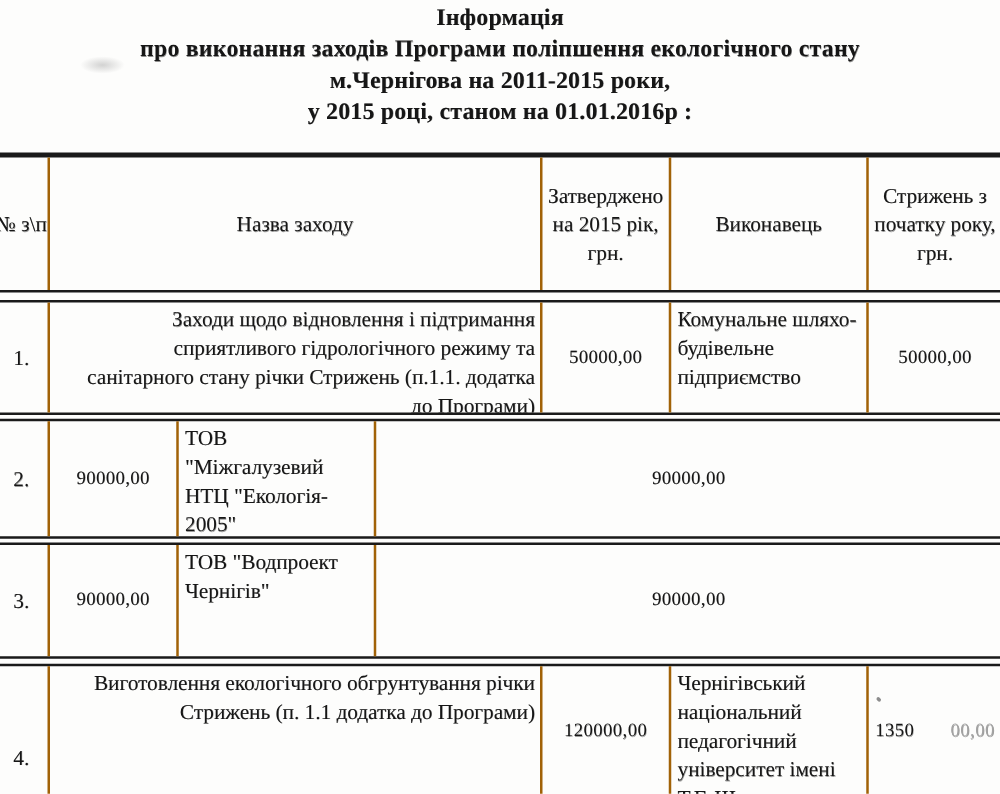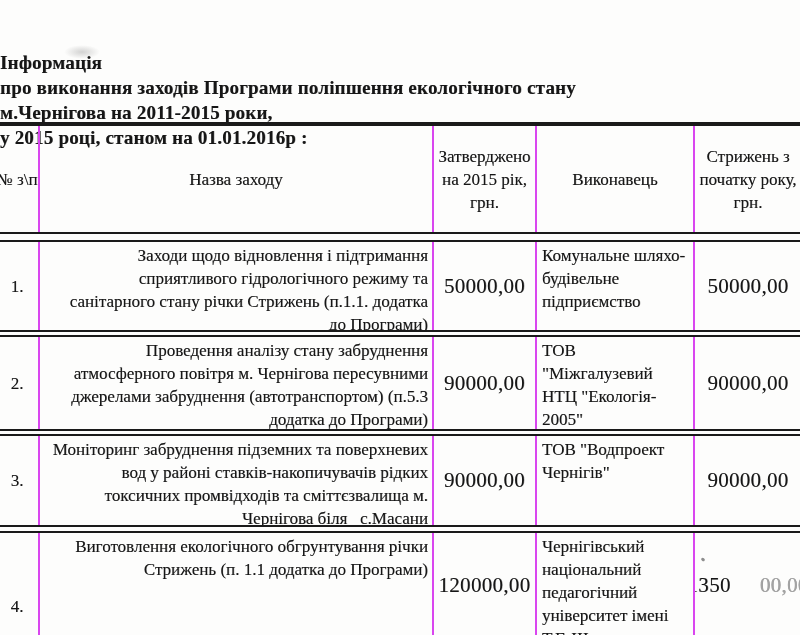--- a/index.html
+++ b/index.html
@@ -13,28 +13,27 @@
     overflow: hidden;
     background: #fdfdfc;
     font-family: "Liberation Serif", "DejaVu Serif", serif;
     color: #161616;
   }
   .page-title {
     position: absolute;
     top: 2px;
     left: 0;
     width: 800px;
-    text-align: left;
+    text-align: center;
     font-weight: bold;
     font-size: 19px;
     line-height: 25px;
     white-space: pre-line;
     letter-spacing: 0.2px;
     text-shadow: 0.4px 0.3px 0 rgba(10,10,10,0.45);
-    margin-top: 48px;
   }
   .tbl {
     position: absolute;
     top: 122px;
     left: -30px;
     width: 833px;
     font-size: 17px;
     line-height: 23px;
     text-shadow: 0.4px 0.3px 0 rgba(10,10,10,0.4);
   }
@@ -48,33 +47,33 @@
     border-top-width: 4px;
     margin-bottom: 6px;
     text-align: center;
   }
   .box.r1 { height: 92px; margin-bottom: 3px; }
   .box.r2 { height: 96px; margin-bottom: 3px; }
   .box.r3 { height: 93px; margin-bottom: 4px; }
   .box.r4 { height: 150px; }
   .cell {
     box-sizing: border-box;
-    border-right: 2px solid #d946ef;
+    border-right: 2px solid #a16207;
     overflow: hidden;
   }
   .c1 { width: 68px; display: flex; align-items: center; justify-content: center; padding-left: 24px; }
   .c2 { width: 394px; text-align: right; }
   .c3 { width: 103px; }
   .c4 { width: 158px; }
   .c5 { flex: 1; border-right: none; }
   .cc { display: flex; align-items: center; justify-content: center; }
   .ml { white-space: pre-line; }
   .name-cell { padding: 2px 4px 0 5px; }
   .exec-cell { padding: 2px 0 0 5px; }
-  .amt { font-size: 21px; letter-spacing: 0.3px; }
+  .amt { font-size: 15px; letter-spacing: 0.3px; }
   .r4 .amt { align-items: flex-start; padding-top: 41px; }
   .faded { color: #a3a3a3; margin-left: 29px; }
   .smudge {
     position: absolute;
     left: 64px;
     top: 45px;
     width: 36px;
     height: 14px;
     border-radius: 50%;
     background: radial-gradient(ellipse at center, rgba(130,130,130,0.35) 0%, rgba(255,255,255,0) 70%);
@@ -138,44 +137,36 @@
 підприємство</div>
     <div class="cell c5 cc amt">
       <span>50000,00</span>
     </div>
   </div>
 
   <div class="box r2">
     <div class="cell c1">
       <span>2.</span>
     </div>
-    <div class="cell c2 name-cell ml">Проведення аналізу стану забруднення
-атмосферного повітря м. Чернігова пересувними
-джерелами забруднення (автотранспортом) (п.5.3
-додатка до Програми)</div>
     <div class="cell c3 cc amt">
       <span>90000,00</span>
     </div>
     <div class="cell c4 exec-cell ml">ТОВ
 "Міжгалузевий
 НТЦ "Екологія-
 2005"</div>
     <div class="cell c5 cc amt">
       <span>90000,00</span>
     </div>
   </div>
 
   <div class="box r3">
     <div class="cell c1">
       <span>3.</span>
     </div>
-    <div class="cell c2 name-cell ml">Моніторинг забруднення підземних та поверхневих
-вод у районі ставків-накопичувачів рідких
-токсичних промвідходів та сміттєзвалища м.
-Чернігова біля&nbsp;&nbsp; с.Масани</div>
     <div class="cell c3 cc amt">
       <span>90000,00</span>
     </div>
     <div class="cell c4 exec-cell ml">ТОВ "Водпроект
 Чернігів"</div>
     <div class="cell c5 cc amt">
       <span>90000,00</span>
     </div>
   </div>
 

